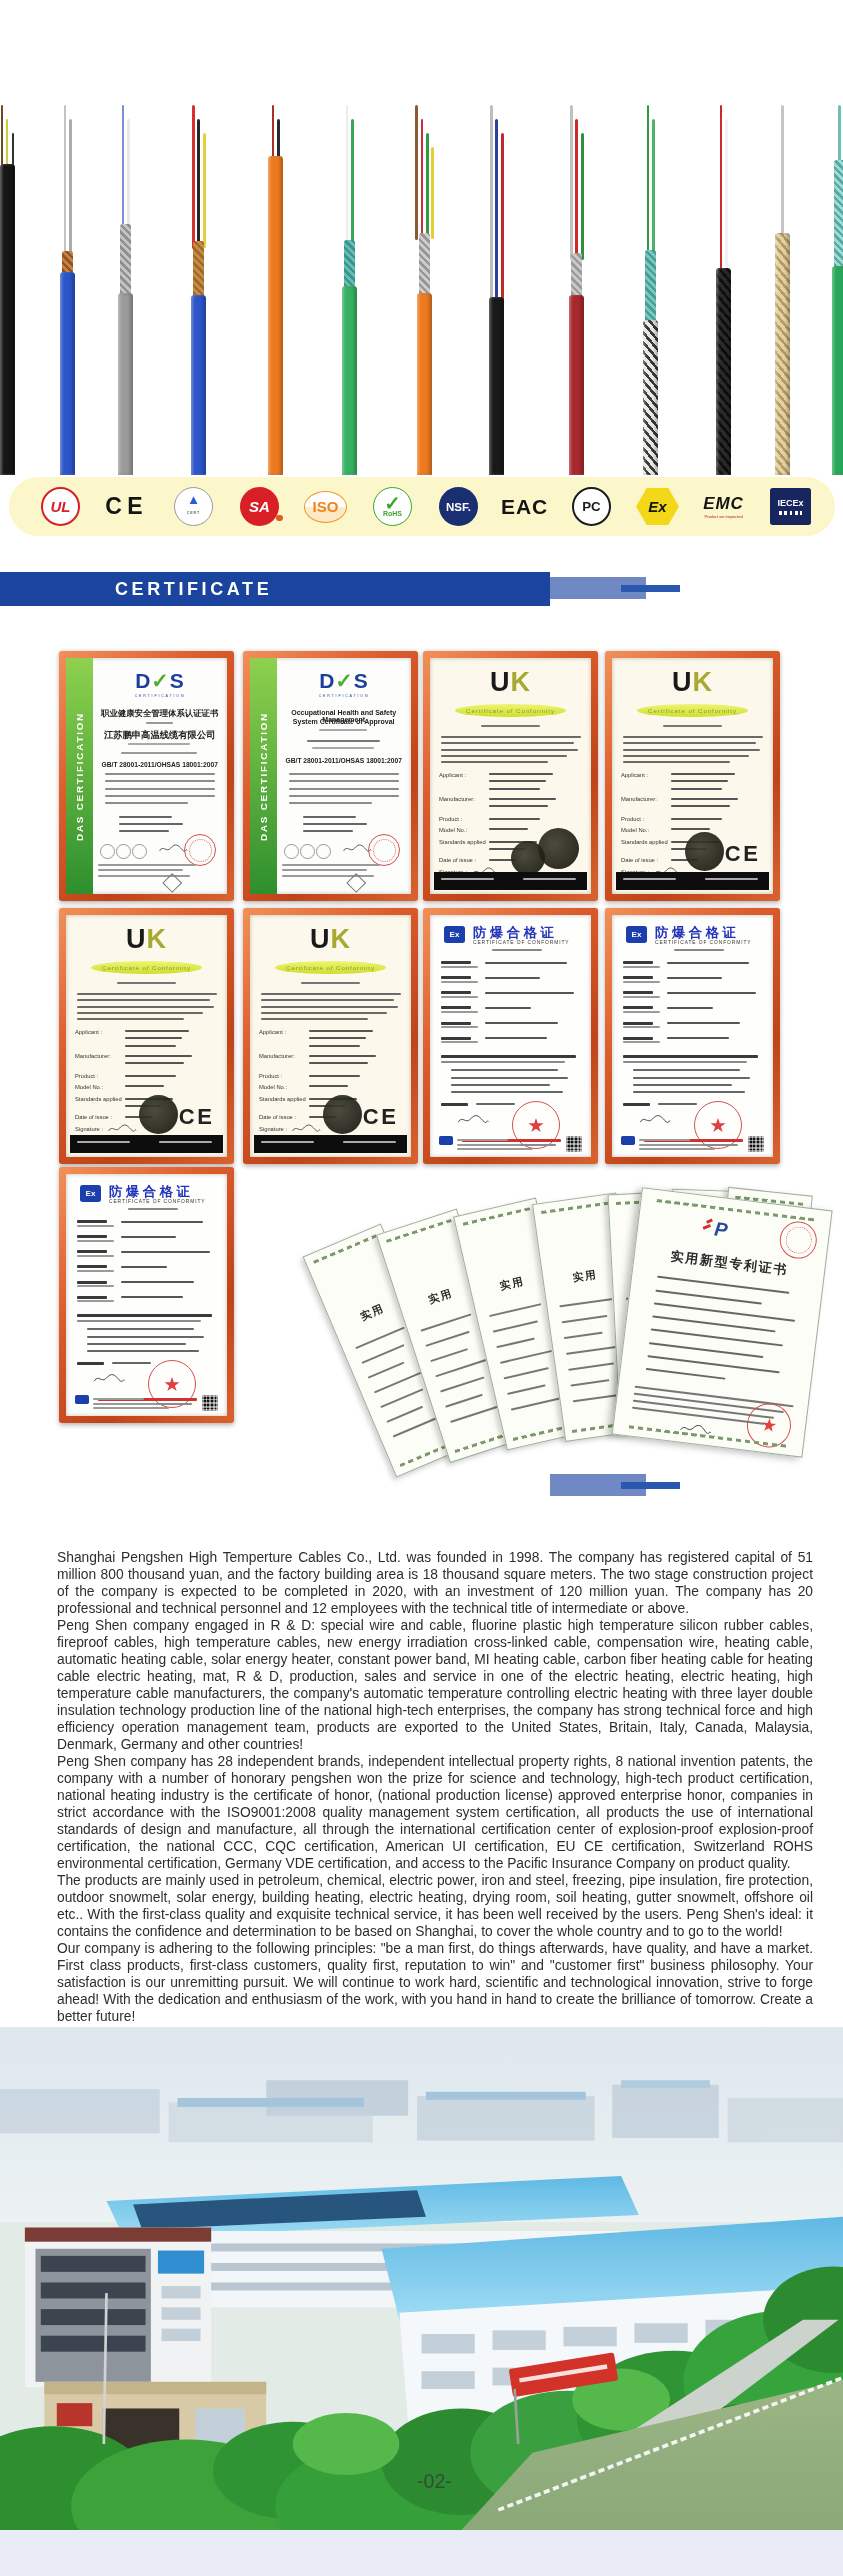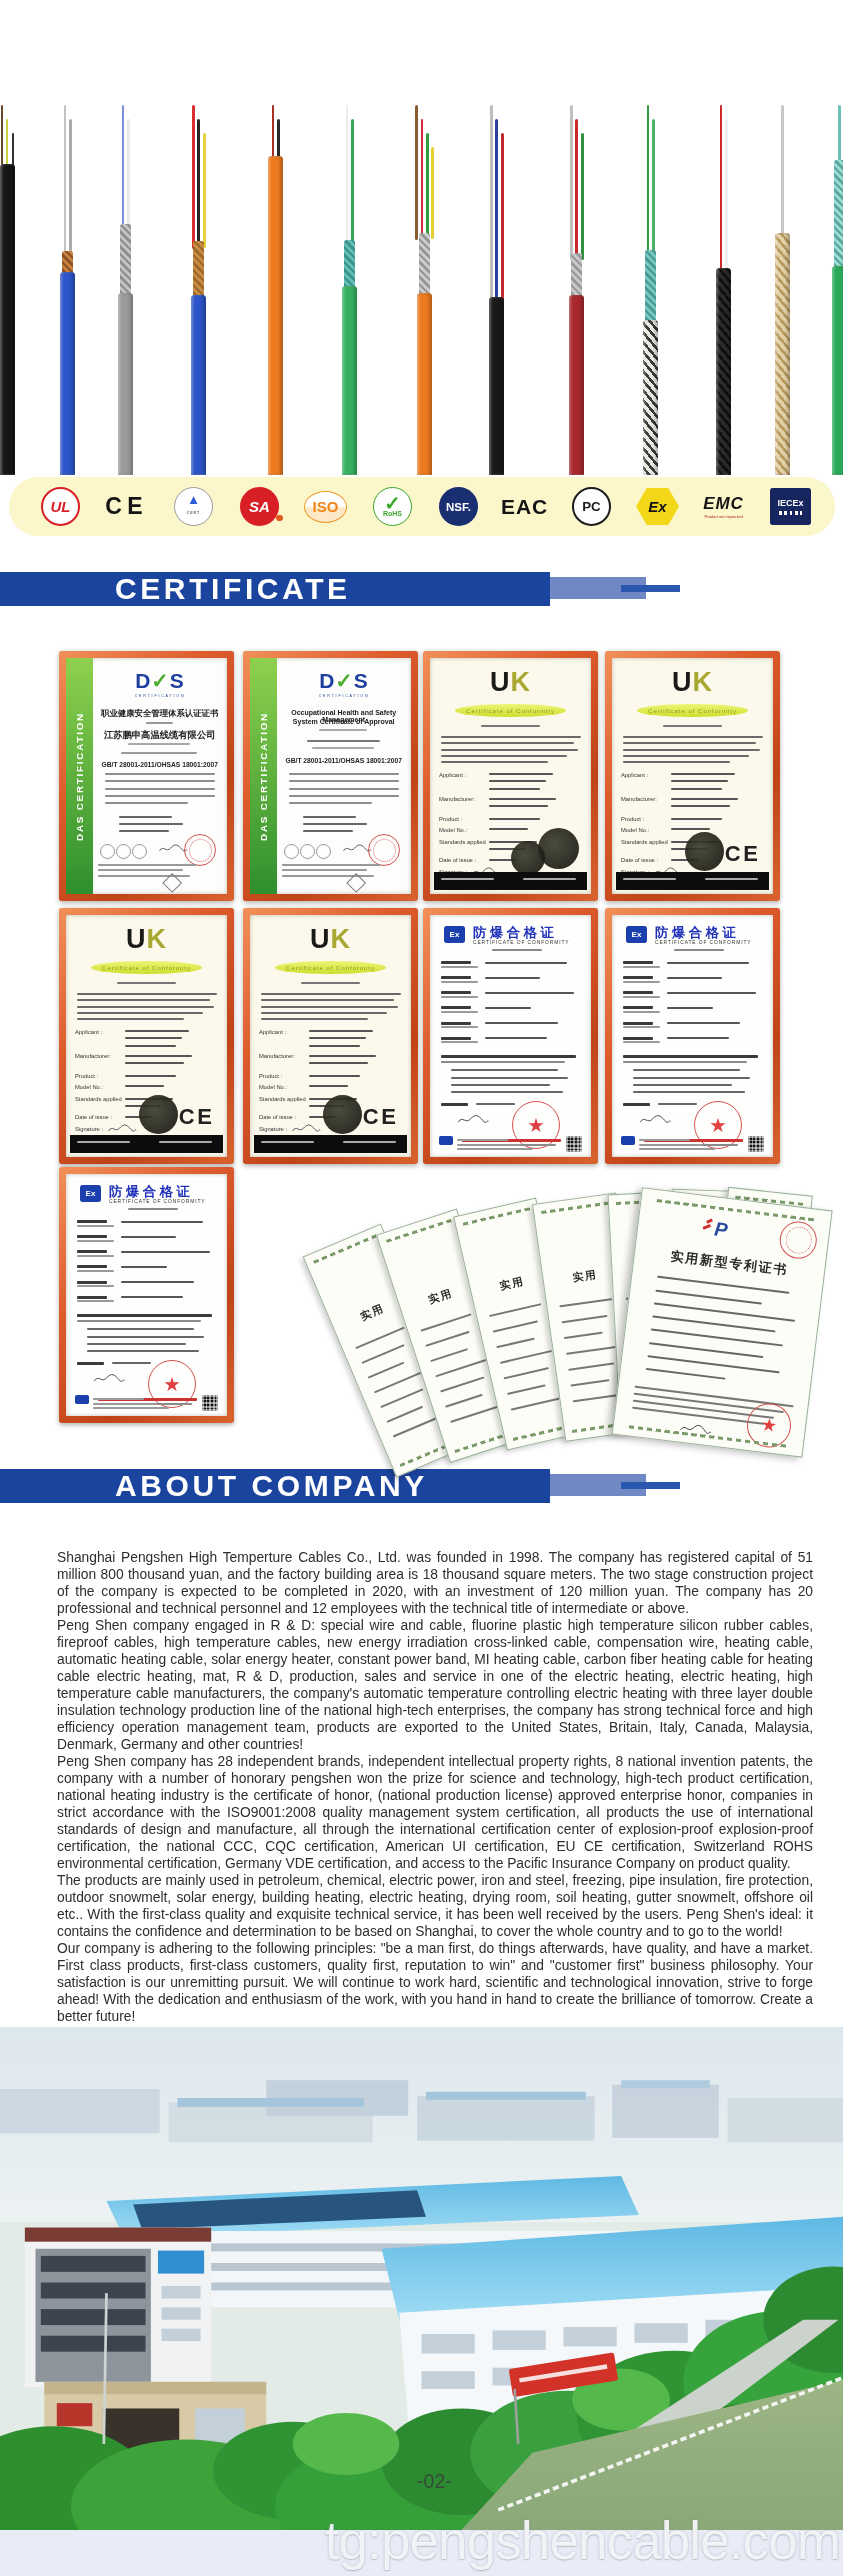--- a/index.html
+++ b/index.html
@@ -32,21 +32,21 @@
   .badge-pct .bdg-circle{border:2.7px solid #1c1c1c;color:#1c1c1c;font-size:13.3px;background:#fff;}
   .badge-ex .hex{width:43px;height:37px;background:#f2d818;clip-path:polygon(25% 0,75% 0,100% 50%,75% 100%,25% 100%,0 50%);display:flex;align-items:center;justify-content:center;font-weight:800;font-style:italic;font-size:15px;color:#141414;}
   .badge-emc{color:#141414;}
   .badge-emc .big{font-weight:800;font-size:17px;font-style:italic;letter-spacing:0.9px;}
   .badge-emc .sub{font-size:4px;color:#b02020;letter-spacing:0;}
   .badge-iecex .sq{width:41px;height:37px;background:#17265e;border-radius:2.7px;color:#fff;font-size:9px;font-weight:bold;display:flex;align-items:center;justify-content:center;flex-direction:column;}
   .badge-iecex .wave{width:23px;height:3.6px;background:repeating-linear-gradient(90deg,#fff 0 2.7px,transparent 2.7px 5.3px);margin-top:2.7px;}
 
   
   .section-bar{position:absolute;left:0;width:550px;height:34px;background:#1b449e;color:#fff;display:flex;align-items:center;}
-  .section-bar h2{margin:0 0 0 115px;font-size:30px;font-weight:bold;letter-spacing:3.6px;white-space:nowrap;}
+  .section-bar h2{margin:0 0 0 115px;font-size:18px;font-weight:bold;letter-spacing:3.6px;white-space:nowrap;}
   .bar-ext-a{position:absolute;width:96px;height:22px;background:#7089c5;}
   .bar-ext-b{position:absolute;width:59px;height:7px;background:#2a57b0;}
 
   
   .cert{position:absolute;}
   .cert-frame{position:absolute;left:0;top:0;right:0;bottom:0;background:linear-gradient(135deg,#f29058 0%,#dd5c2c 35%,#c04418 70%,#d9632f 100%);border-radius:2.7px;box-shadow:0 1.8px 5.3px rgba(0,0,0,.3);padding:7px;box-sizing:border-box;}
   .cert-inner{position:relative;width:100%;height:100%;background:#fff;overflow:hidden;box-shadow:inset 0 0 4.4px rgba(0,0,0,.25);}
   .cert-inner div,.cert-inner span,.cert-inner svg{position:absolute;}
   .bar{background:#8a8a8a;height:2.7px;border-radius:0.9px;}
   .das-side{left:0;top:0;bottom:0;width:27px;background:linear-gradient(180deg,#8ed14e,#2e8f2e);display:flex;align-items:center;justify-content:center;}
@@ -748,23 +748,20 @@
         <svg viewBox="0 0 40 14" width="39" height="11.5" style="left: 62px; top: 227px;">
           <path d="M2 10 C 7 1, 11 13, 17 6 S 27 2, 32 8 S 37 6, 39 9" stroke="#3a3a46" fill="none" stroke-width="1.1"></path>
         </svg>
         <div class="seal-red" style="right: 14px; bottom: 5.3px; width: 44px; height: 44px;">
           <span class="star" style="position: static; font-size: 18px;">★</span>
         </div>
         <div class="pat-deco" style="bottom: 7px;"></div>
       </div>
     </div>
 
-  <div class="section-bar" style="top:1469px;">
-    <h2>ABOUT COMPANY</h2>
-  </div>
   <div class="bar-ext-a" style="left:550px;top:1474px;"></div>
   <div class="bar-ext-b" style="left:621px;top:1482px;"></div>
 
   <div id="about-text">
       <p>Shanghai Pengshen High Temperture Cables Co., Ltd. was founded in 1998. The company has registered capital of 51 million 800 thousand yuan, and the factory building area is 18 thousand square meters. The two stage construction project of the company is expected to be completed in 2020, with an investment of 120 million yuan. The company has 20 professional and technical personnel and 12 employees with the technical title of intermediate or above.</p>
       <p>Peng Shen company engaged in R &amp; D: special wire and cable, fluorine plastic high temperature silicon rubber cables, fireproof cables, high temperature cables, new energy irradiation cross-linked cable, compensation wire, heating cable, automatic heating cable, solar energy heater, constant power band, MI heating cable, carbon fiber heating cable for heating cable electric heating, mat, R &amp; D, production, sales and service in one of the electric heating, electric heating, high temperature cable manufacturers, the company's automatic temperature controlling electric heating with three layer double insulation technology production line of the national high-tech enterprises, the company has strong technical force and high efficiency operation management team, products are exported to the United States, Britain, Italy, Canada, Malaysia, Denmark, Germany and other countries!</p>
       <p>Peng Shen company has 28 independent brands, independent intellectual property rights, 8 national invention patents, the company with a number of honorary pengshen won the prize for science and technology, high-tech product certification, national heating industry is the certificate of honor, (national production license) approved enterprise honor, companies in strict accordance with the ISO9001:2008 quality management system certification, all products the use of international standards of design and manufacture, all through the international certification center of explosion-proof explosion-proof certification, the national CCC, CQC certification, American UI certification, EU CE certification, Switzerland ROHS environmental certification, Germany VDE certification, and access to the Pacific Insurance Company on product quality.</p>
       <p>The products are mainly used in petroleum, chemical, electric power, iron and steel, freezing, pipe insulation, fire protection, outdoor snowmelt, solar energy, building heating, electric heating, drying room, soil heating, gutter snowmelt, offshore oil etc.. With the first-class quality and exquisite technical service, it has been well received by the users. Peng Shen's ideal: it contains the confidence and determination to be based on Shanghai, to cover the whole country and to go to the world!</p>
       <p>Our company is adhering to the following principles: "be a man first, do things afterwards, have quality, and have a market. First class products, first-class customers, quality first, reputation to win" and "customer first" business philosophy. Your satisfaction is our unremitting pursuit. We will continue to work hard, scientific and technological innovation, strive to forge ahead! With the dedication and enthusiasm of the work, with you hand in hand to create the brilliance of tomorrow. Create a better future!</p>
     </div>
@@ -876,16 +873,15 @@
     </g>
     <line x1="580" y1="408" x2="584" y2="470" stroke="#9aa29a" stroke-width="3"></line>
 
     <polygon points="600,480 950,398 950,567 520,567" fill="url(#water)"></polygon>
     <line x1="948" y1="396" x2="560" y2="545" stroke="#f2f5f2" stroke-width="4" stroke-dasharray="7 4"></line>
     <line x1="120" y1="300" x2="117" y2="470" stroke="#cfd4d2" stroke-width="3"></line>
     <text x="470" y="520" font-size="22" fill="#3a3a3a" opacity="0.8">-02-</text>
   </svg>
 
   <div id="footer-strip"></div>
-  <div id="site-watermark">tg:pengshencable.com</div>
 
 </div>
 
 
 </body></html>

